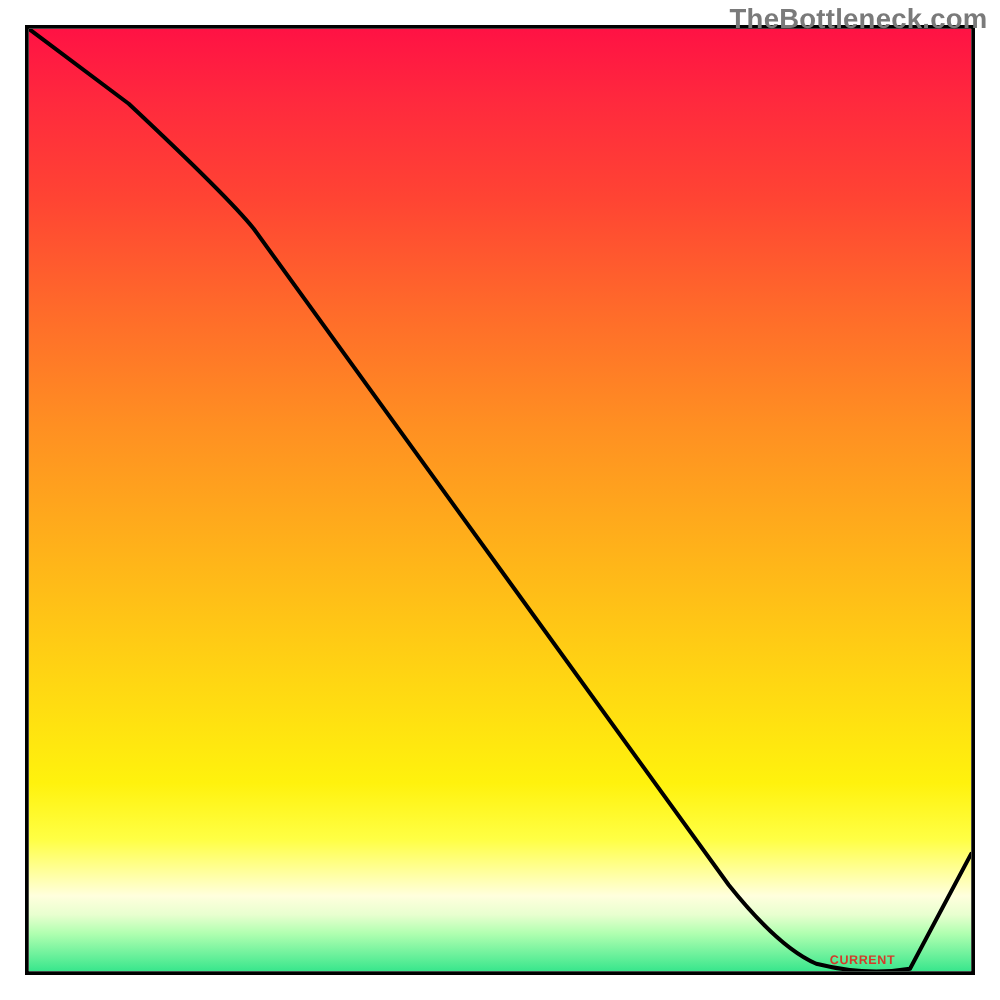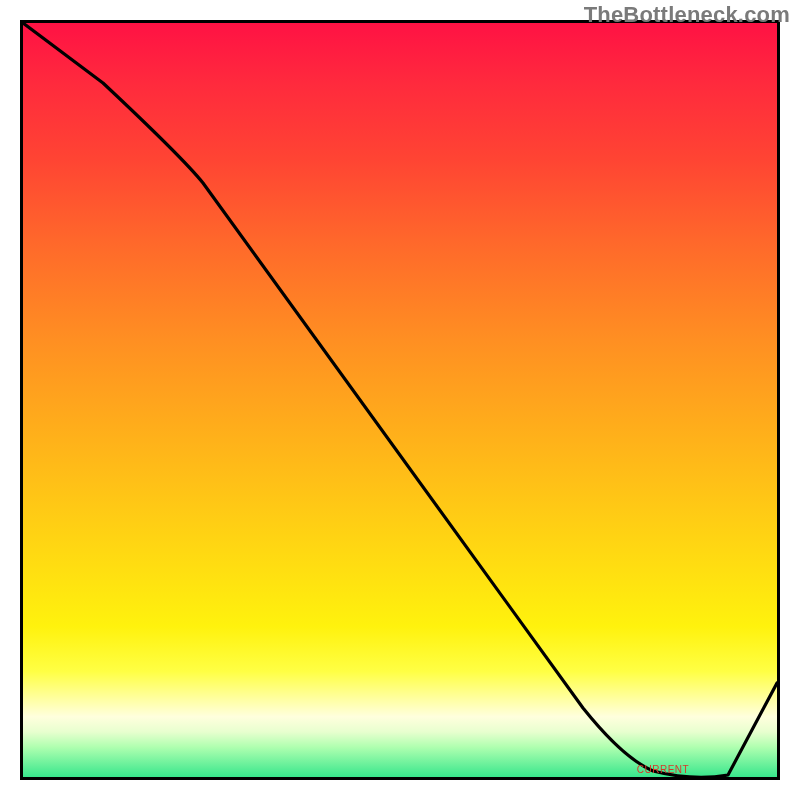--- a/index.html
+++ b/index.html
@@ -59,25 +59,26 @@
   }
   .curve-svg {
     position: absolute;
     left: 0; top: 0;
     width: 100%;
     height: 100%;
   }
   .marker {
     position: absolute;
     font-size: 10px;
-    font-weight: 400;
+    font-weight: 700;
     color: #d43a2a;
     letter-spacing: 0.5px;
     white-space: nowrap;
     transform: translate(-50%, -50%);
+    margin-left: 27px;
   }
 </style>
 </head>
 <body>
 
 <div class="chart-canvas">
 
   <div class="watermark">TheBottleneck.com</div>
 
   <div class="plot-frame">

